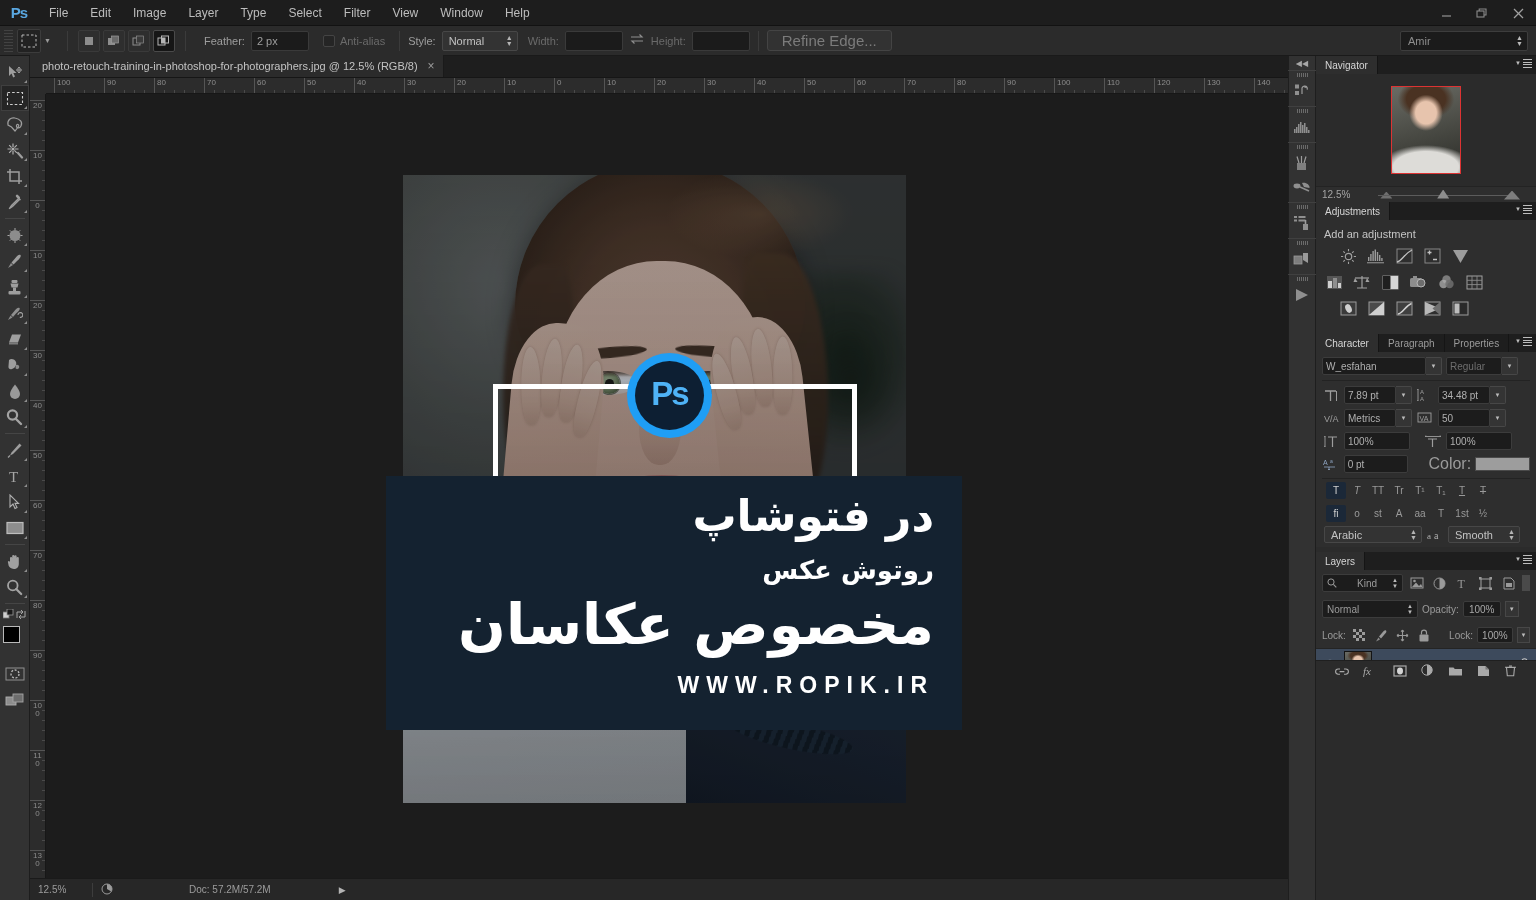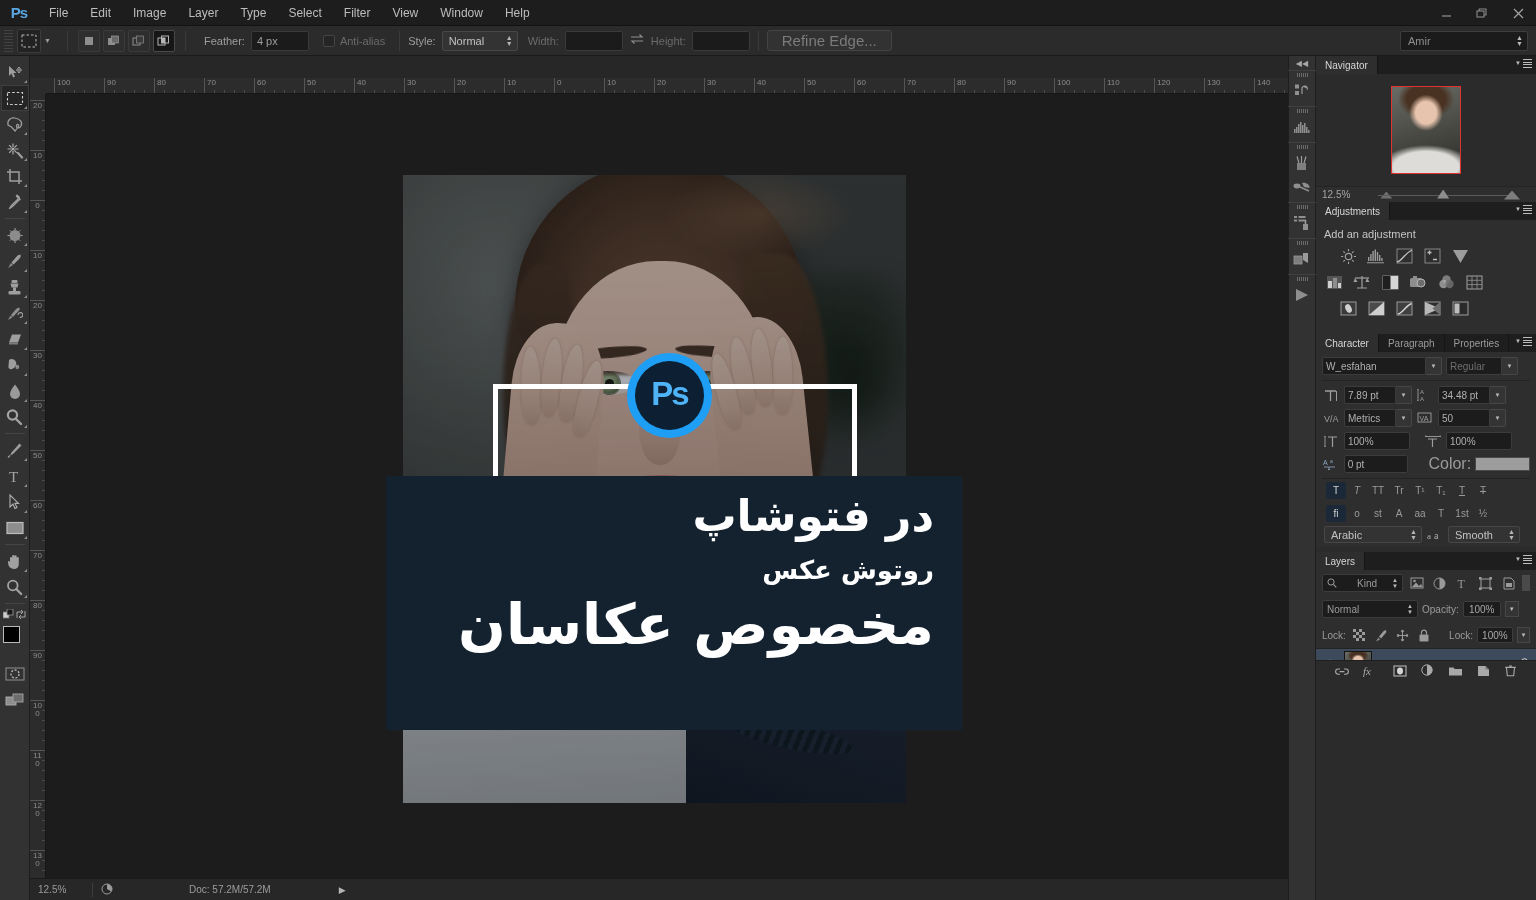--- a/index.html
+++ b/index.html
@@ -526,21 +526,21 @@
       <div class="btn active">
         <svg width="13" height="12">
             <rect x="1" y="3" width="7" height="7" fill="none" stroke="#b5b5b5" stroke-width="1"></rect>
             <rect x="4.5" y="1" width="7" height="7" fill="none" stroke="#b5b5b5" stroke-width="1"></rect>
             <rect x="4.5" y="3" width="3.5" height="5" fill="#b5b5b5"></rect>
           </svg>
       </div>
     </div>
     <div class="optsep"></div>
     <div class="opt-label">Feather:</div>
-    <div class="opt-input w58">4 px</div>
+    <div class="opt-input w58">2 px</div>
     <div class="opt-check" style="margin-left:14px;"></div>
     <div class="opt-label dim" style="margin-left:0">Anti-alias</div>
     <div class="optsep"></div>
     <div class="opt-label" style="margin-left:0">Style:</div>
     <div class="opt-select" style="width:76px">
       <span>Normal</span>
       <span class="arrows">▲<br>▼</span>
     </div>
     <div class="opt-label dim">Width:</div>
     <div class="opt-input w58"></div>
@@ -724,20 +724,26 @@
         </svg>
     </div>
     <div class="tool">
       <svg width="20" height="14">
           <rect x="1" y="4" width="10" height="8" fill="#8d8d8d" stroke="#b0b0b0" stroke-width=".9"></rect>
           <rect x="8" y="1" width="10" height="8" fill="#6d6d6d" stroke="#a5a5a5" stroke-width=".9"></rect>
         </svg>
     </div>
   </div>
 
+  <div class="tabstrip">
+    <div class="doctab">
+      <span>photo-retouch-training-in-photoshop-for-photographers.jpg @ 12.5% (RGB/8)</span>
+      <span class="x">×</span>
+    </div>
+  </div>
 
   <div class="canvaswrap">
     <div class="ruler-corner"></div>
     <div class="ruler-h" id="rulerH">
         <div class="rh-tick" style="left: 8px;">
           <span>100</span>
         </div>
         <div class="rh-minor" style="left: 18px;"></div>
         <div class="rh-minor" style="left: 28px;"></div>
         <div class="rh-minor" style="left: 38px;"></div>
@@ -1076,20 +1082,21 @@
       </div>
 
       <div class="frame-rect"></div>
       <div class="ps-badge">
         <div class="ps-badge-inner">Ps</div>
       </div>
       <div class="text-panel">
         <div class="txt-l1">در فتوشاپ</div>
         <div class="txt-l2">روتوش عکس</div>
         <div class="txt-l3">مخصوص عکاسان</div>
+        <div class="txt-url">WWW.ROPIK.IR</div>
       </div>
     </div>
   </div>
 
   <div class="statusbar">
     <div class="st-zoom">12.5%</div>
     <div class="st-sep"></div>
     <div>
       <svg width="12" height="12">
           <circle cx="6" cy="6" r="5" fill="none" stroke="#9b9b9b" stroke-width="1"></circle>

